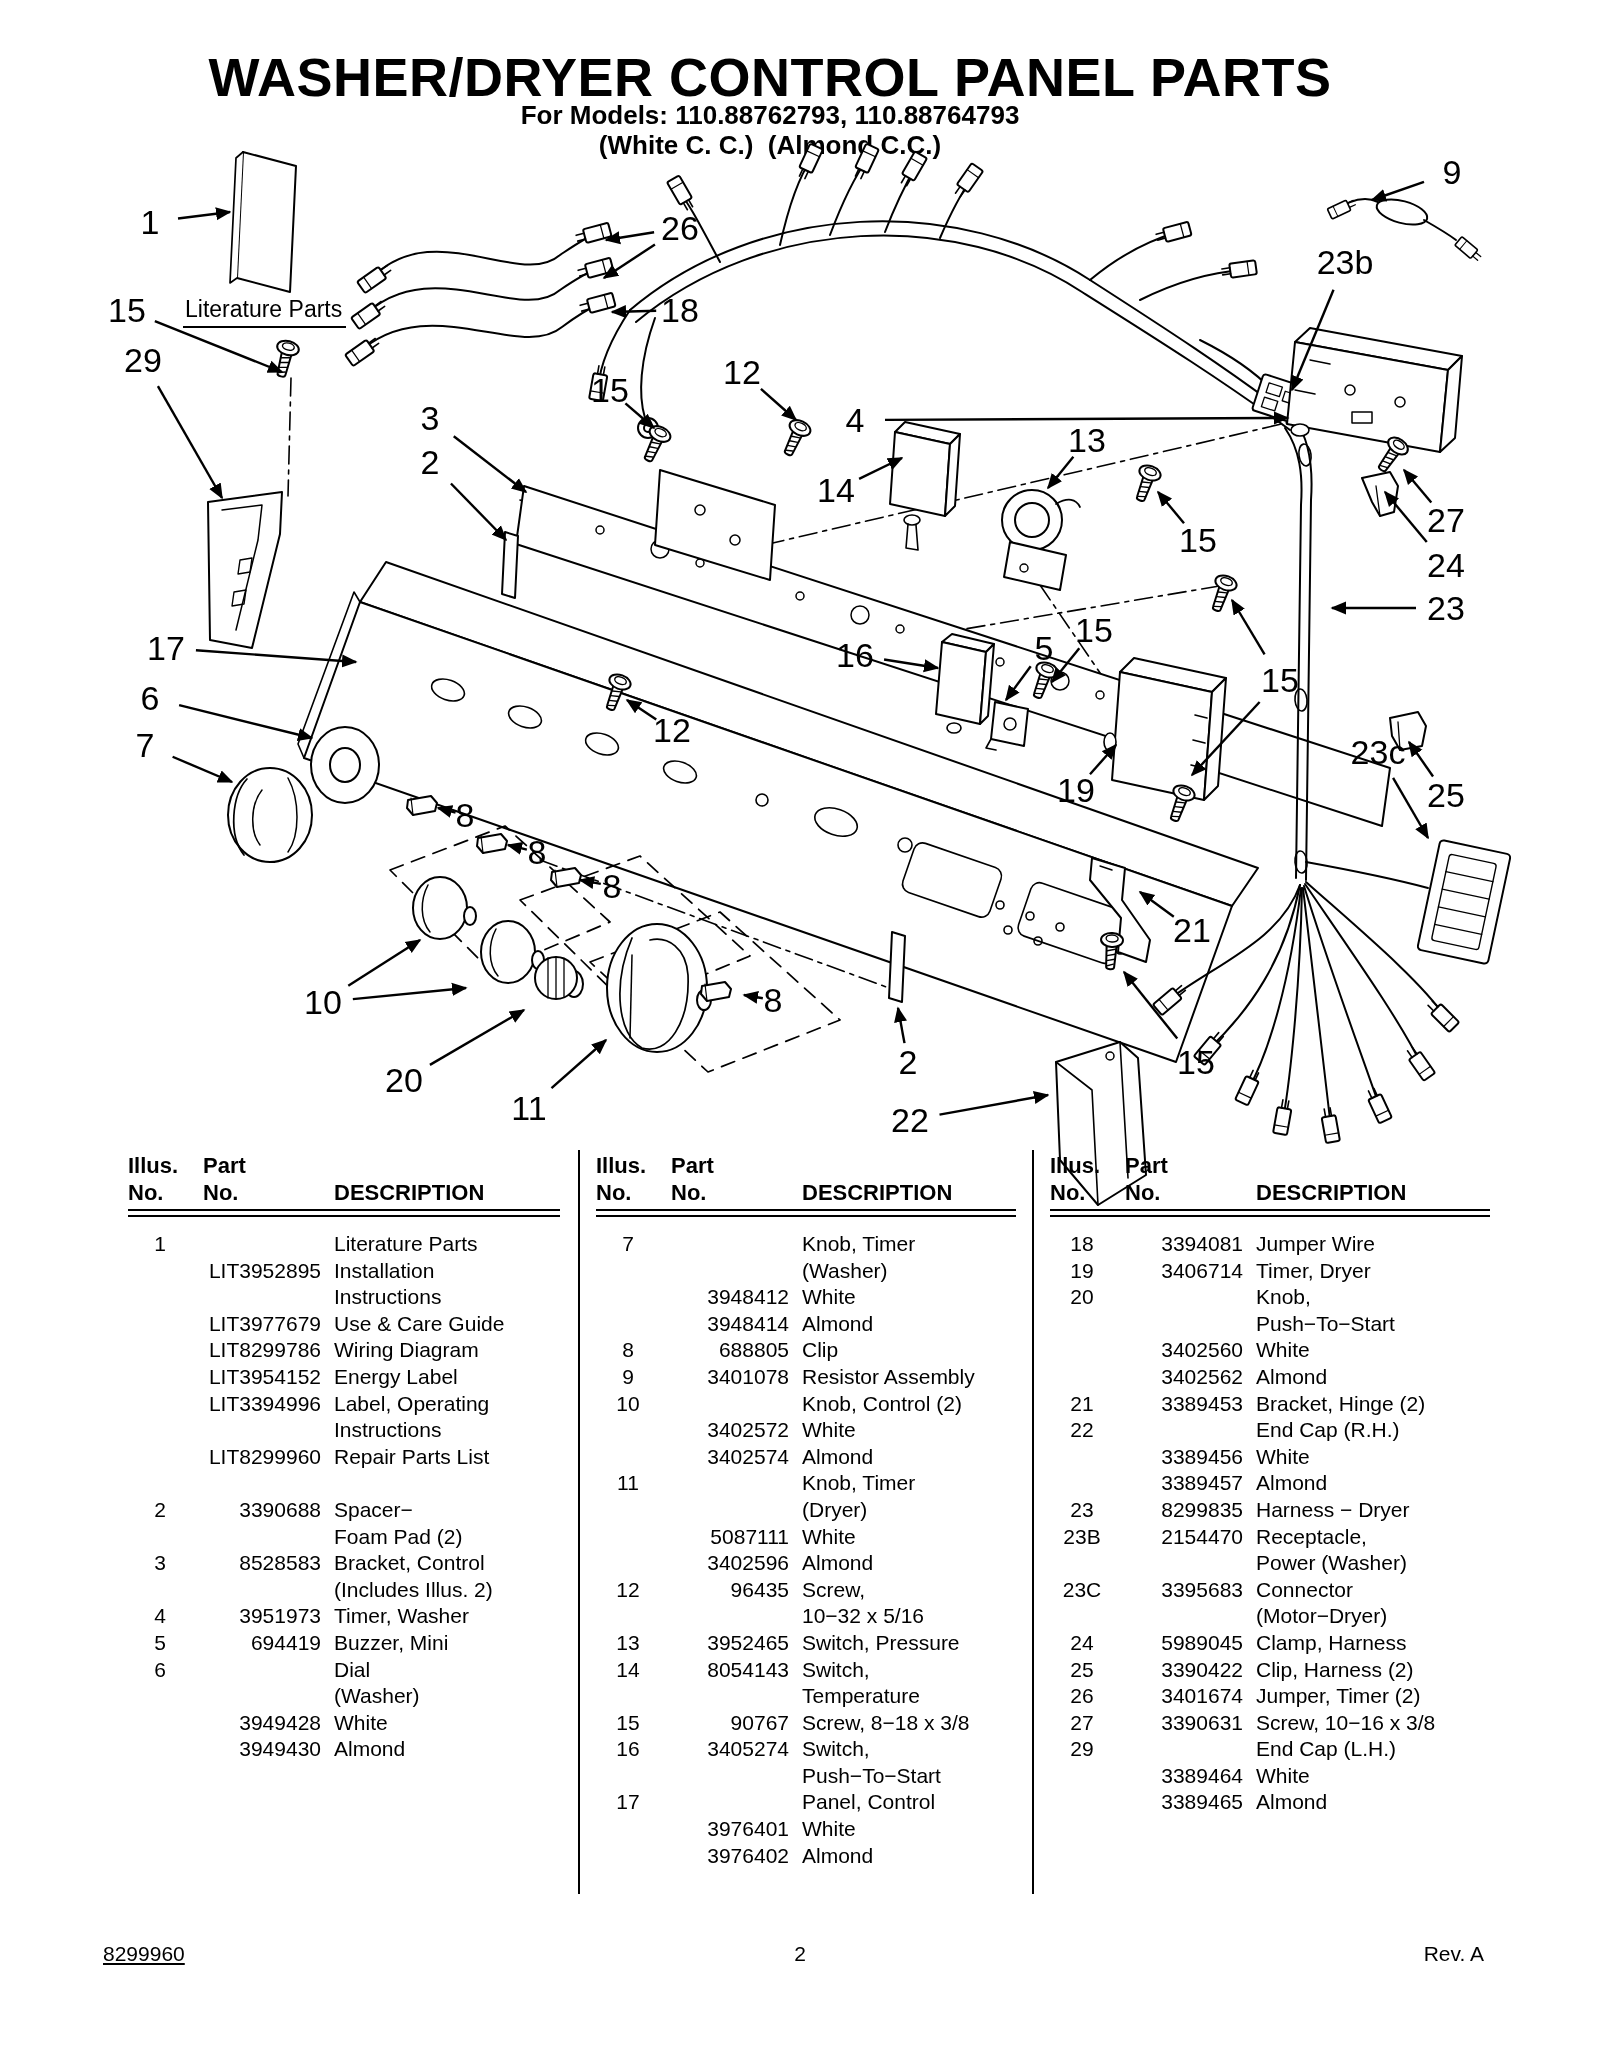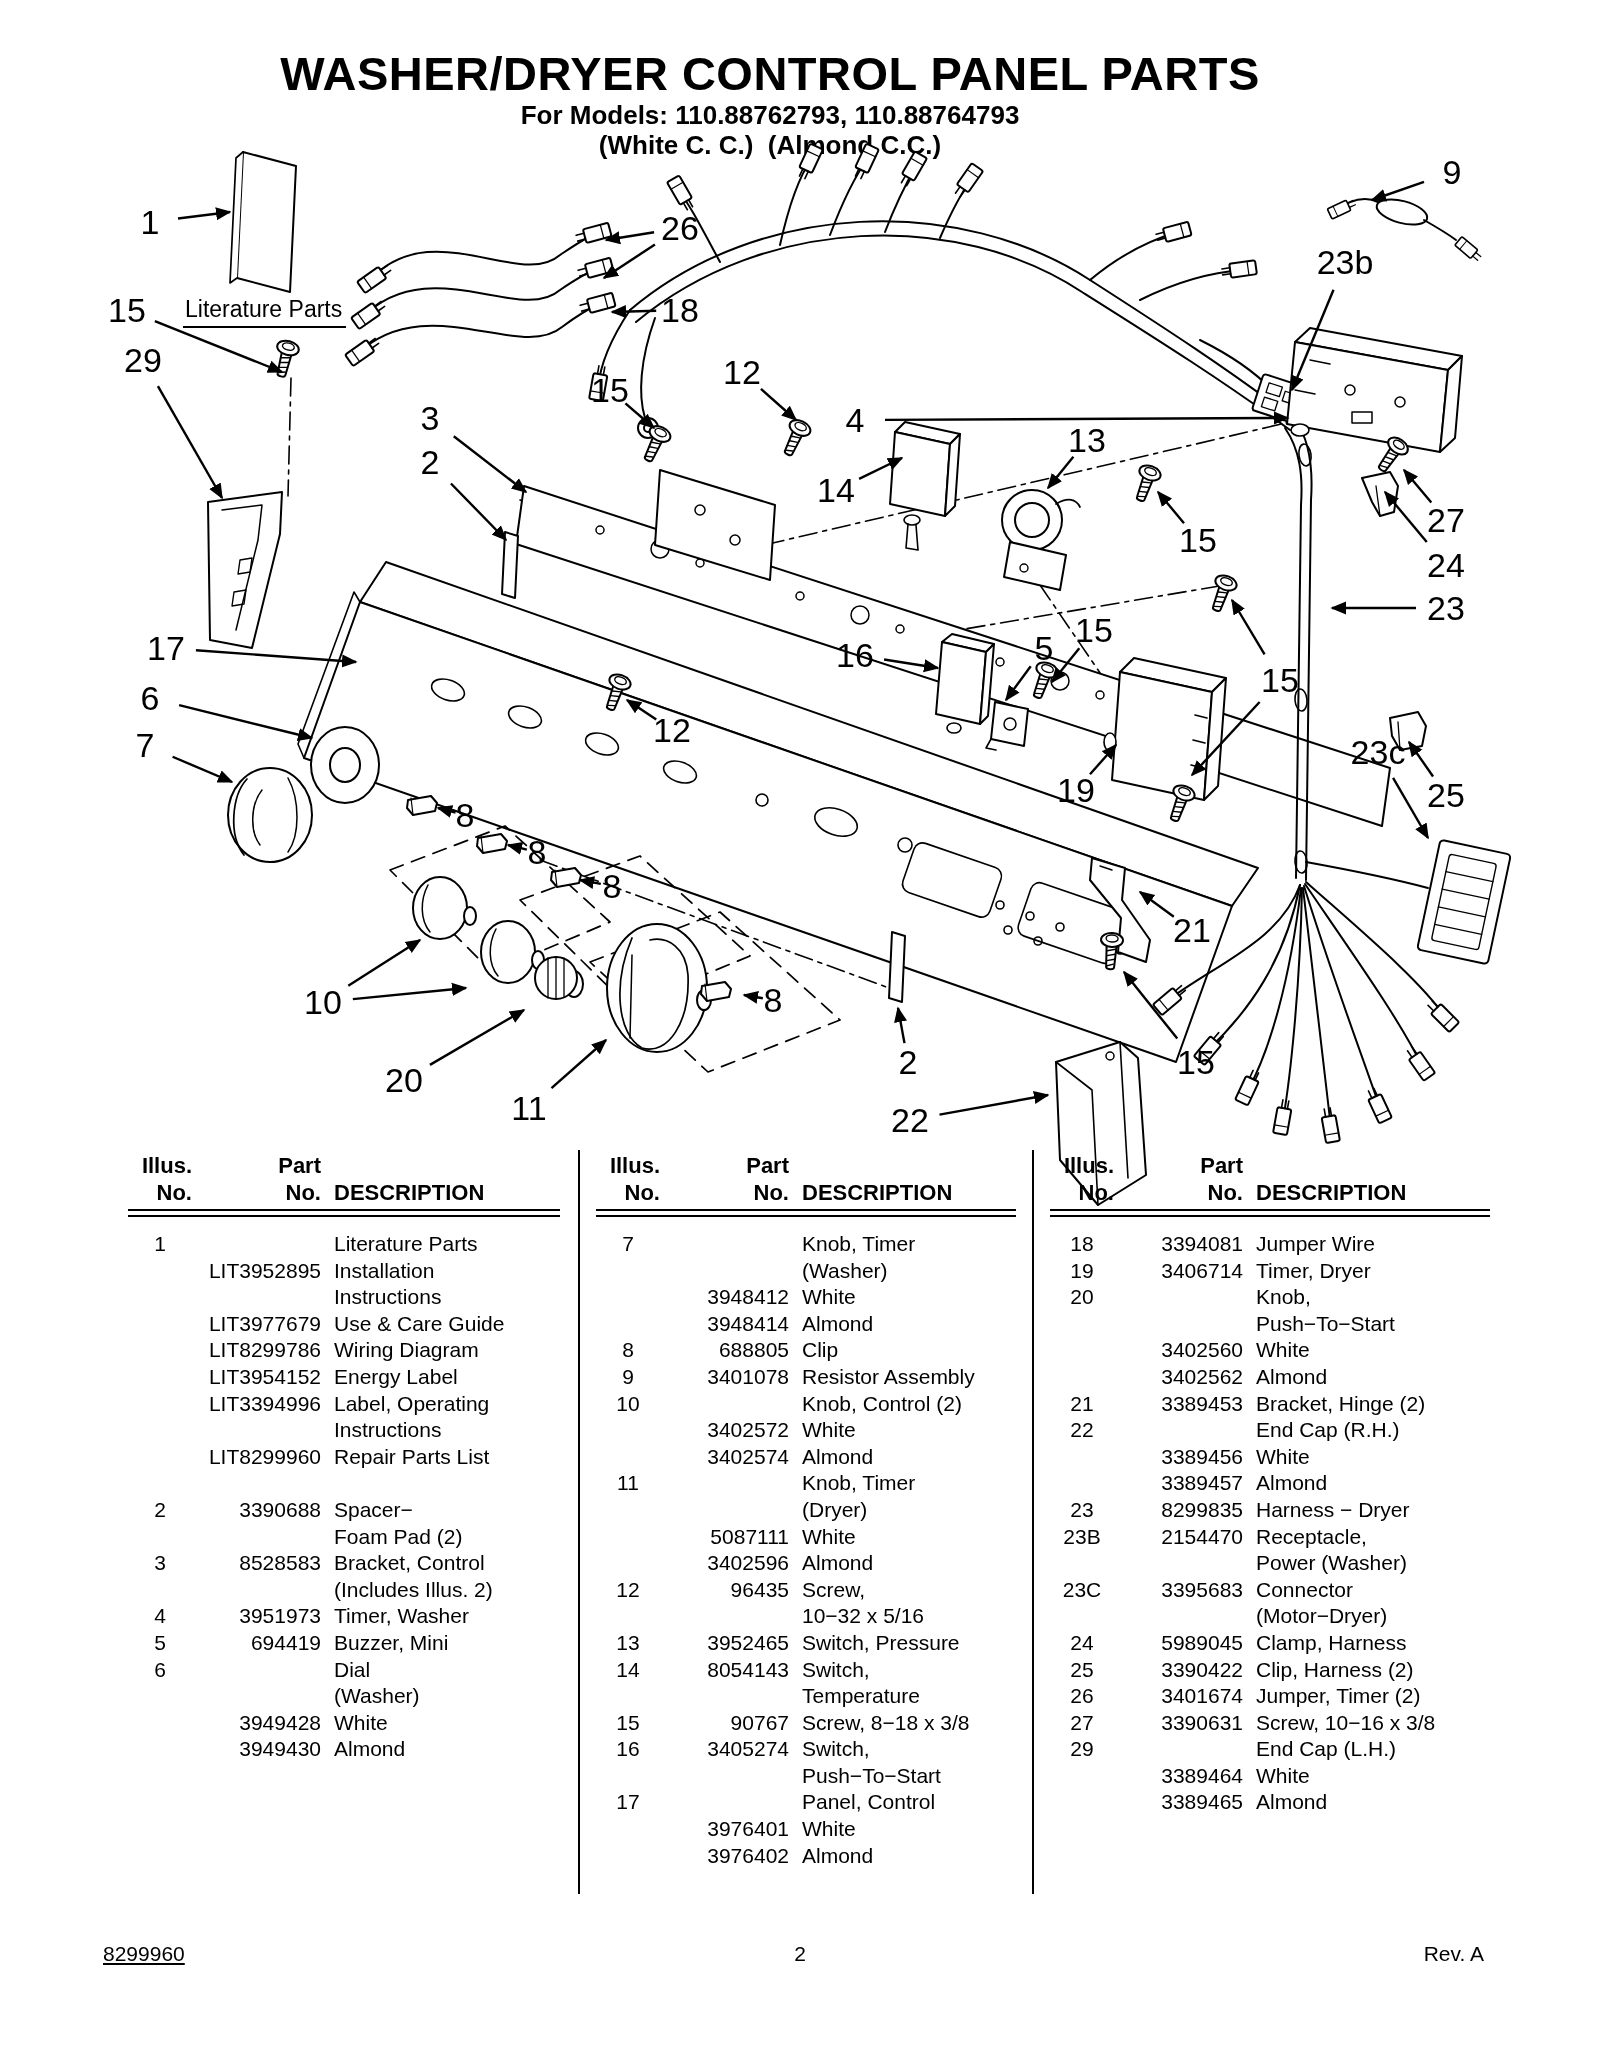--- a/index.html
+++ b/index.html
@@ -1,34 +1,34 @@
 <!DOCTYPE html>
 <html><head>
 <meta charset="utf-8">
 <style>
   html,body{margin:0;padding:0;background:#e8e8e8;}
   .page{position:relative;width:1600px;height:2071px;background:#ffffff;margin:0 auto;
         font-family:"Liberation Sans","DejaVu Sans",sans-serif;color:#000;overflow:hidden;}
   
   .hdr{position:absolute;left:0;right:60px;text-align:center;}
-  .title{top:46px;font-size:47px;font-weight:700;letter-spacing:.5px;}
+  .title{top:46px;font-size:54px;font-weight:700;letter-spacing:.5px;}
   .models{top:100px;font-size:26px;font-weight:700;}
   .colors{top:130px;font-size:26px;font-weight:700;white-space:pre;}
   
   #art,#arrow-layer{position:absolute;left:0;top:0;width:1600px;height:2071px;pointer-events:none;}
   .lit-label{position:absolute;left:183px;top:296px;font-size:23px;border-bottom:2px solid #000;padding:0 4px 3px 2px;}
   .callout{position:absolute;transform:translate(-50%,-50%);font-size:34px;line-height:34px;white-space:nowrap;}
   
   .pcol{position:absolute;top:1152px;font-size:21px;line-height:26.6px;}
   .pcol .thead{font-weight:700;font-size:22px;line-height:27px;}
   .grid{display:grid;grid-template-columns:64px 118px 1fr;column-gap:11px;}
   .ci{text-align:center;white-space:nowrap;}
   .cp{text-align:right;white-space:nowrap;}
   .cd{text-align:left;white-space:nowrap;padding-left:2px;}
-  .th-c{text-align:right;}
+  .th-c{text-align:left;}
   .rule{height:4px;border-top:2.5px solid #000;border-bottom:2px solid #000;margin-top:3px;margin-bottom:14px;}
   .prow{min-height:26.6px;}
   .vsep{position:absolute;top:1150px;height:744px;width:2px;background:#000;}
   
   .foot{position:absolute;top:1942px;font-size:21px;}
   .foot-l{left:103px;text-decoration:underline;}
   .foot-c{left:0;right:0;text-align:center;}
   .foot-r{right:116px;}
 </style>
 </head>

